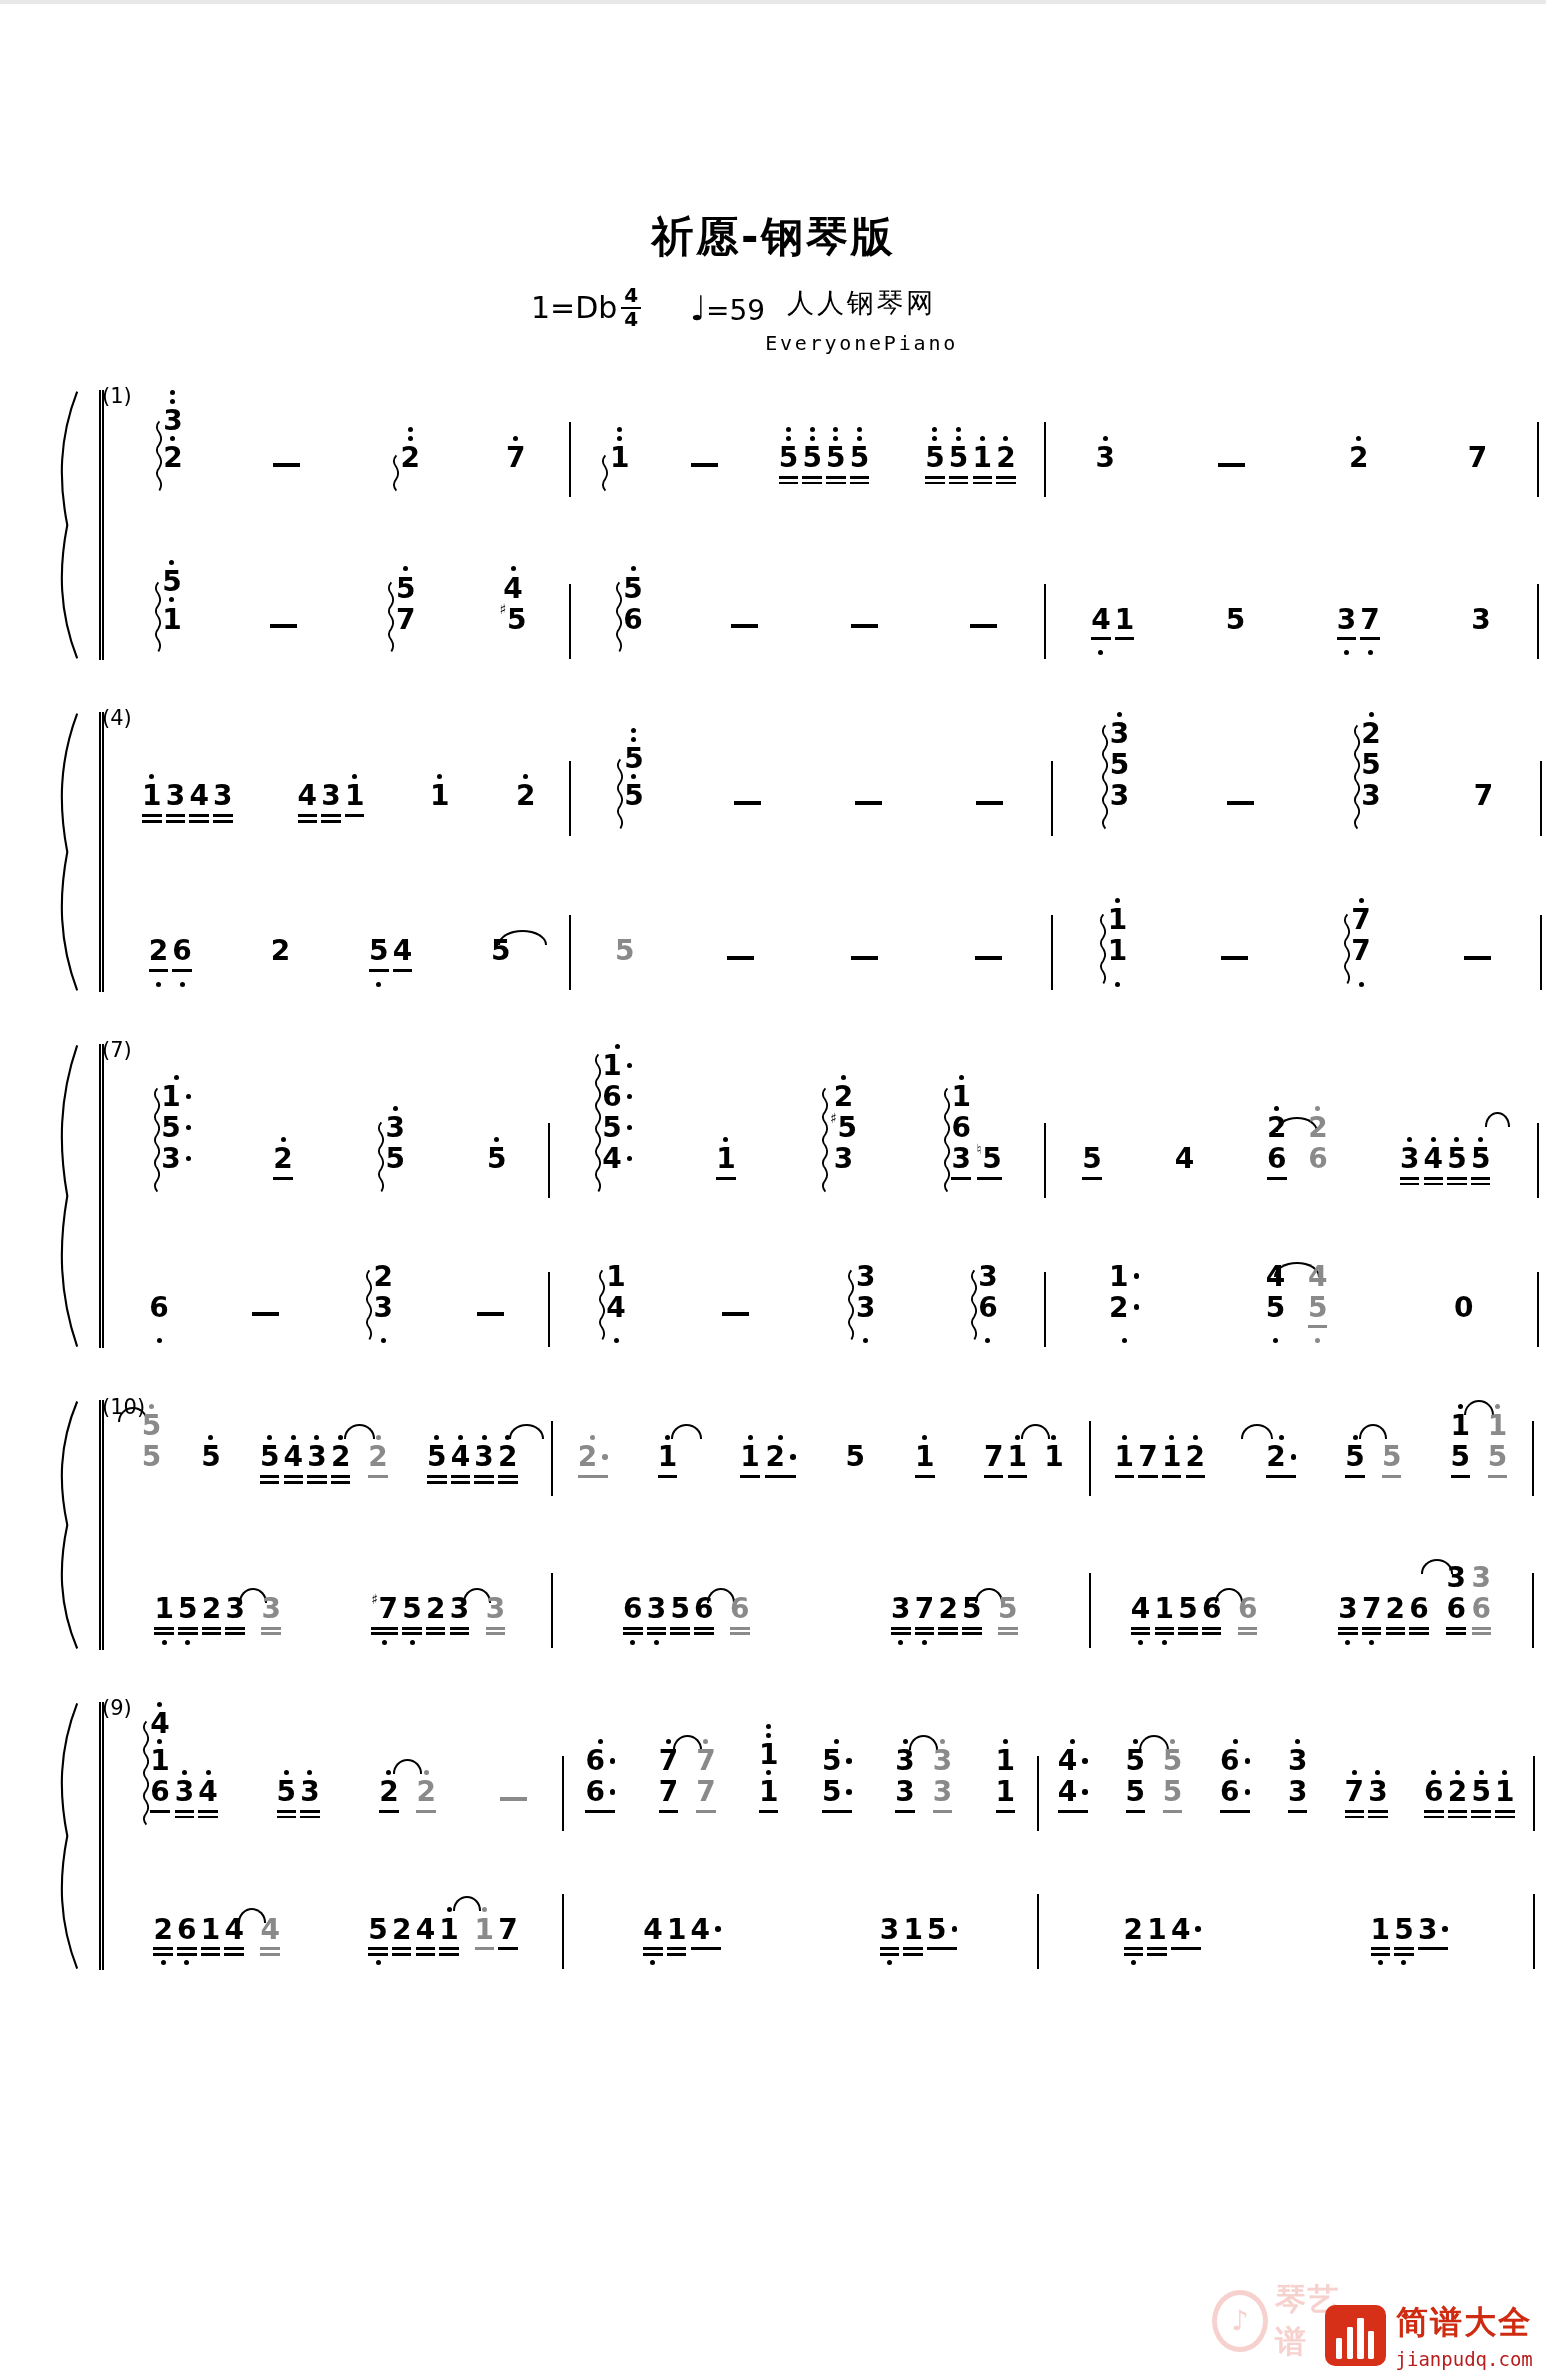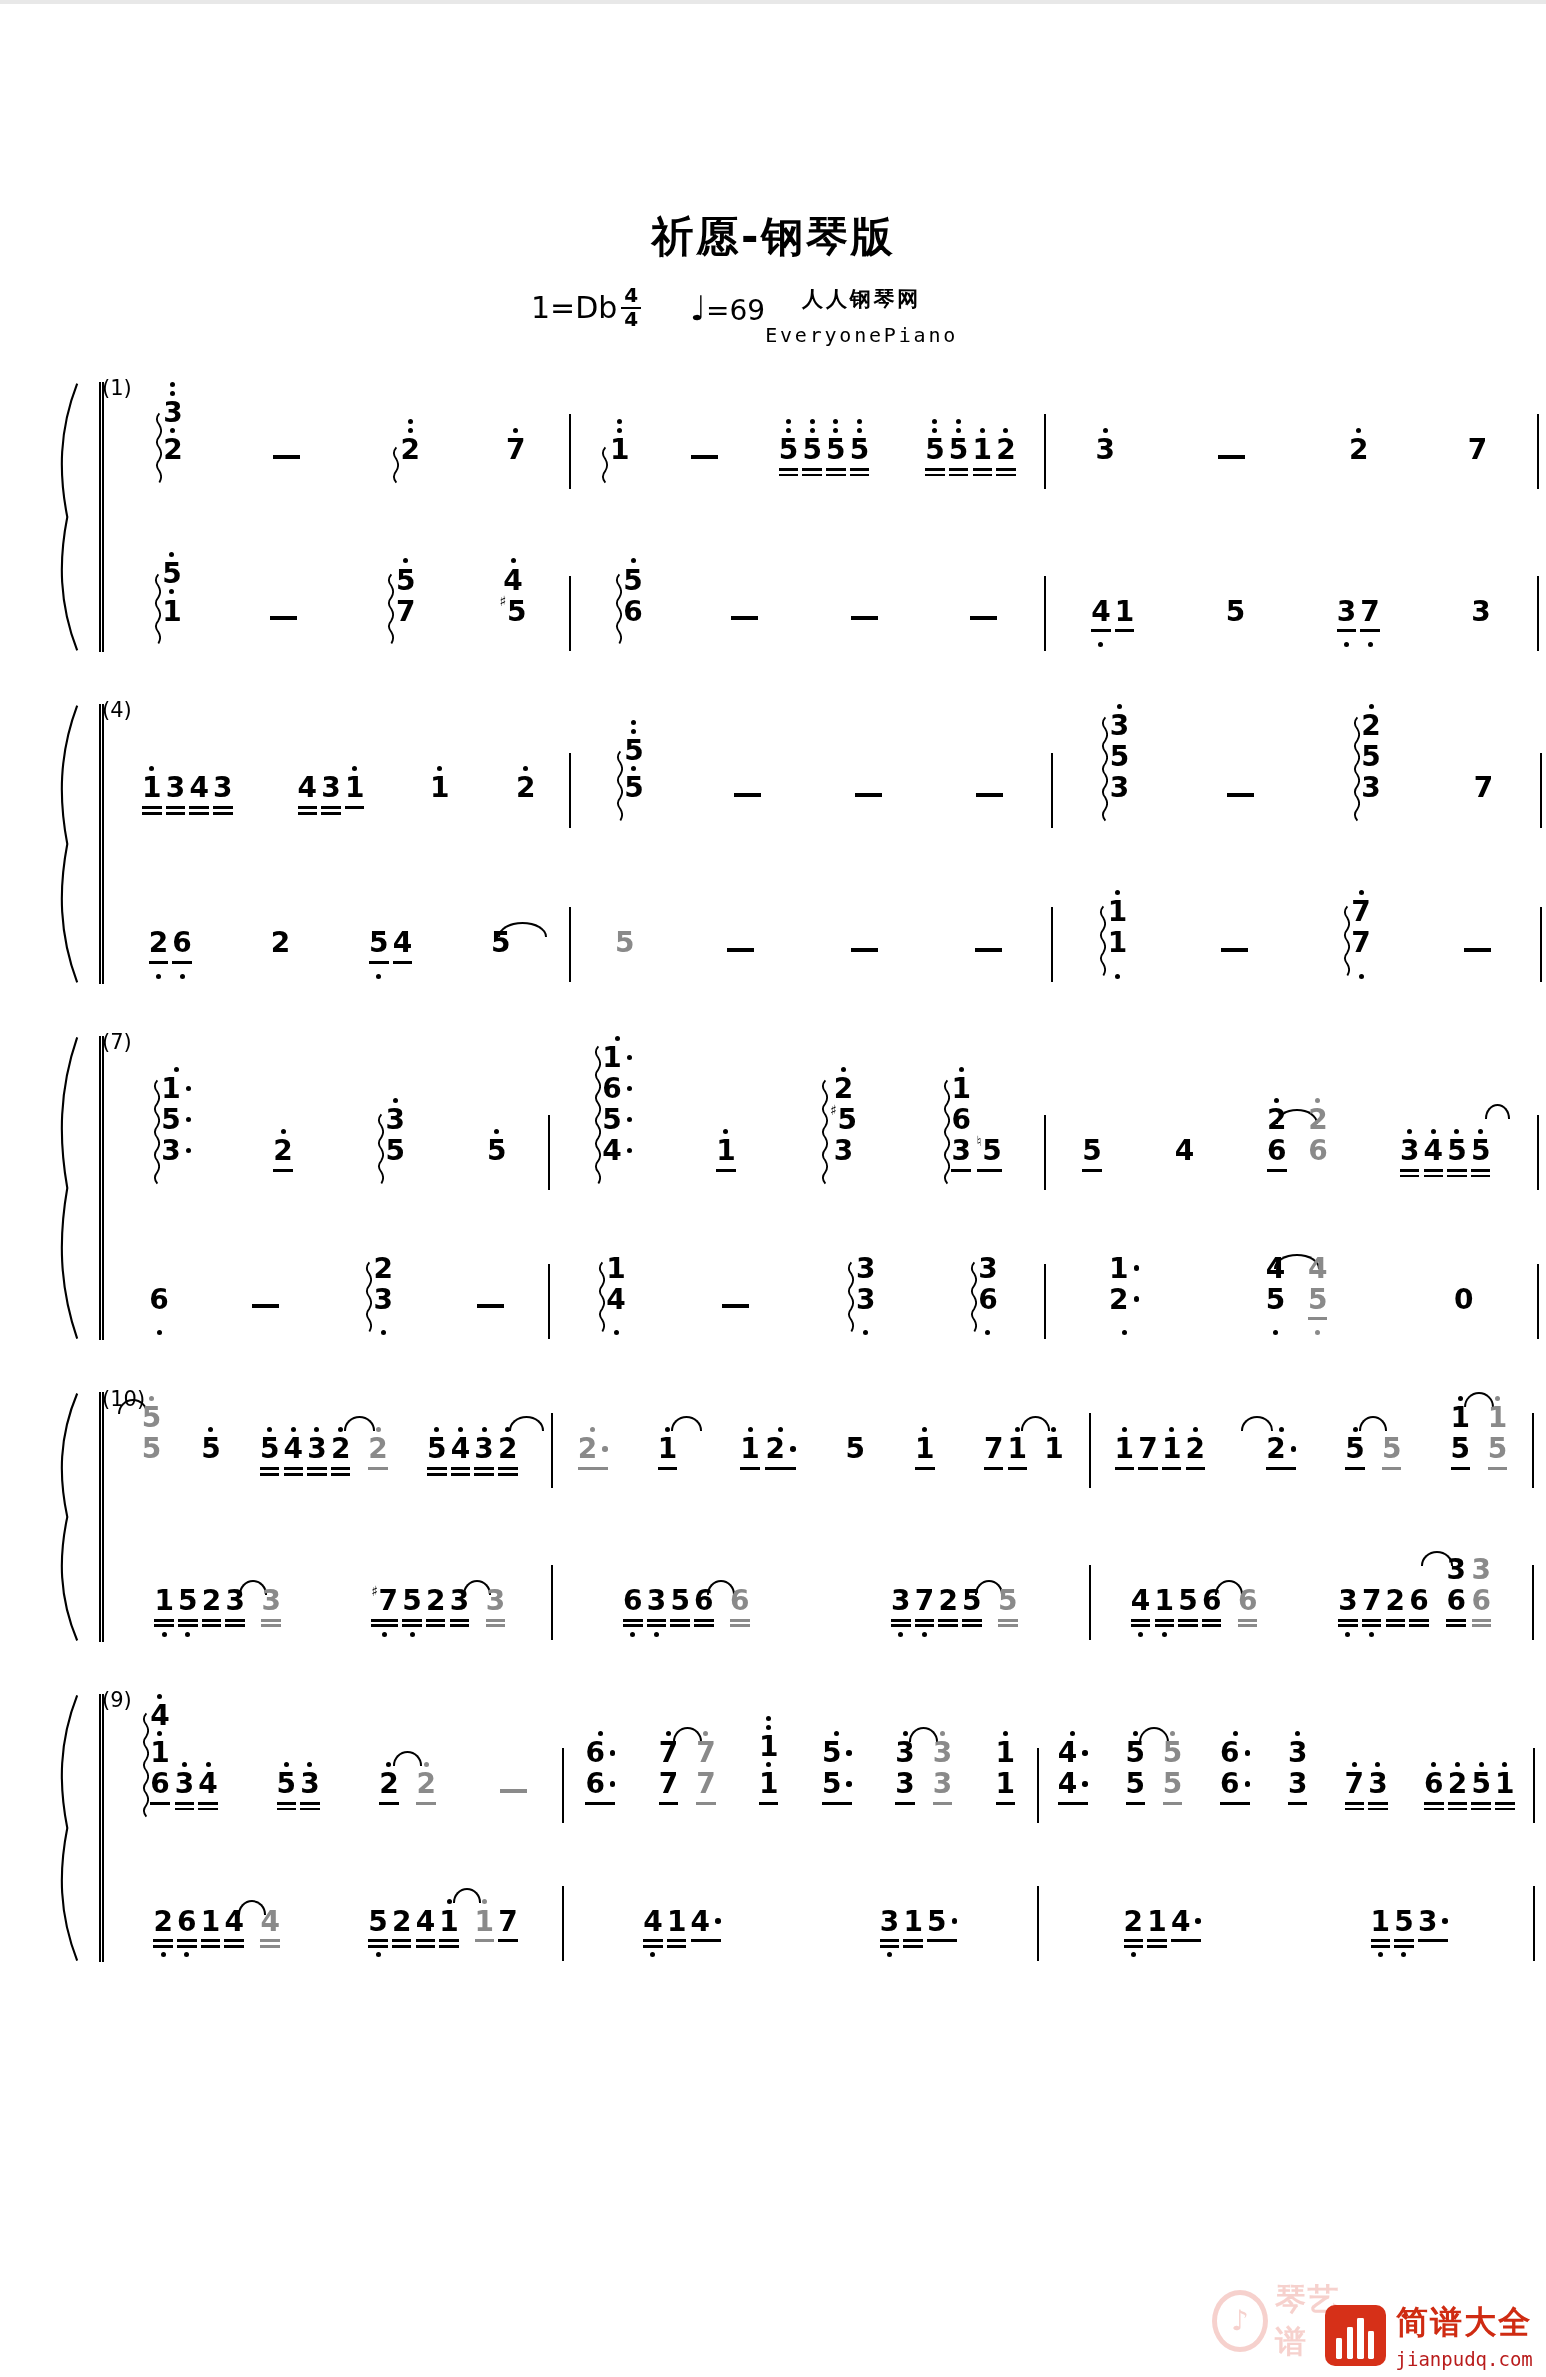--- a/index.html
+++ b/index.html
@@ -9,21 +9,21 @@
   .subtitle{margin-top:18.4px;text-align:center;font-size:25.4px;font-family:"DejaVu Sans Mono",monospace;letter-spacing:7px;}
   .meta{display:flex;justify-content:center;align-items:flex-start;padding:0 120px 0 62px;margin-top:20px;}
   .keytempo{display:flex;align-items:center;gap:49px;}
   .keysig{display:flex;align-items:center;font-size:30px;font-weight:400;}
   .frac{display:inline-flex;flex-direction:column;align-items:center;margin-left:4.2px;line-height:1;}
   .frac .ft,.frac .fb{font-size:20px;font-weight:700;line-height:21px;}
   .frac .ft{border-bottom:2.1px solid #000;padding:0 2.8px 1.4px;}
   .tempo{font-size:28px;}
   .tempo .qnote{font-size:34px;}
   .brand{text-align:center;}
-  .brand-cn{font-size:21px;letter-spacing:2.8px;font-weight:bold;}
+  .brand-cn{font-size:27px;letter-spacing:2.8px;}
   .brand-en{font-size:20px;font-family:"DejaVu Sans Mono",monospace;letter-spacing:2.8px;margin-top:10px;}
   .sheet{margin-top:35px;padding-left:40px;}
   .system{position:relative;padding-left:59px;margin-bottom:52px;}
   .syslabel{position:absolute;left:62px;top:-5.6px;font-size:21px;}
   .bracewrap{position:absolute;left:15.5px;top:0;}
   .staff{display:inline-block;border-left:5px double #000;padding-left:5.6px;}
   .vrow{display:flex;align-items:flex-end;}
   .vrow.rh{margin-bottom:61px;}
   .measure{display:flex;align-items:flex-end;justify-content:space-around;}
   .bar{width:2.1px;height:75px;background:#000;margin-bottom:1.4px;}
@@ -69,21 +69,21 @@
   <div class="meta">
     <div class="keytempo">
       <div class="keysig">
         <span>1=Db</span>
         <span class="frac">
           <span class="ft">4</span>
           <span class="fb">4</span>
         </span>
       </div>
       <div class="tempo">
-        <span class="qnote">♩</span><span>=69</span>
+        <span class="qnote">♩</span><span>=59</span>
       </div>
     </div>
     <div class="brand">
       <div class="brand-cn">人人钢琴网</div>
       <div class="brand-en">EveryonePiano</div>
     </div>
   </div>
 
   <div class="sheet" id="sheet">
       <div class="system"><div class="syslabel">(1)</div><div class="staff"><div class="vrow rh">

